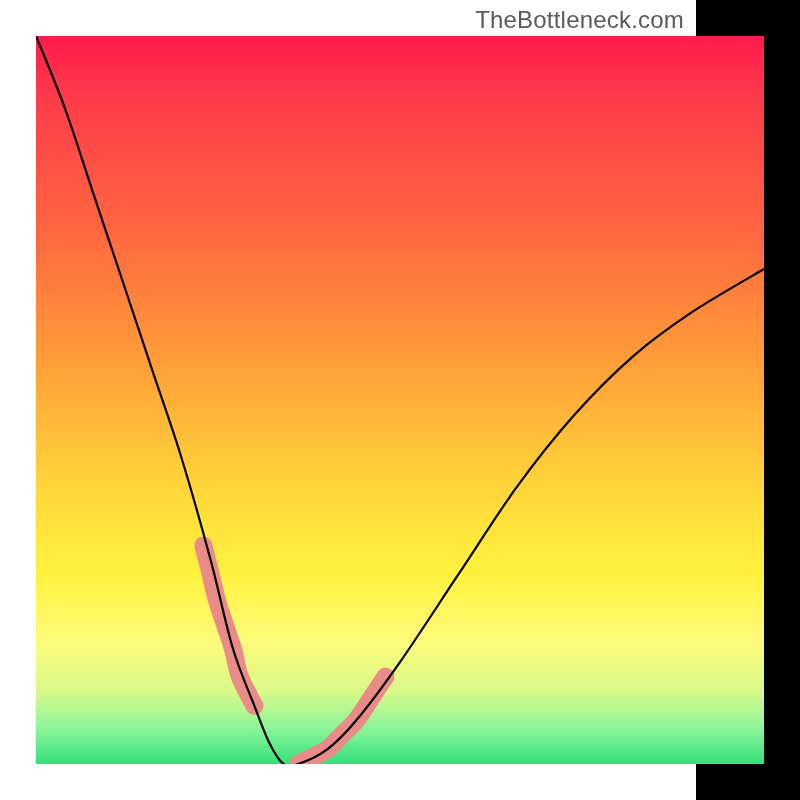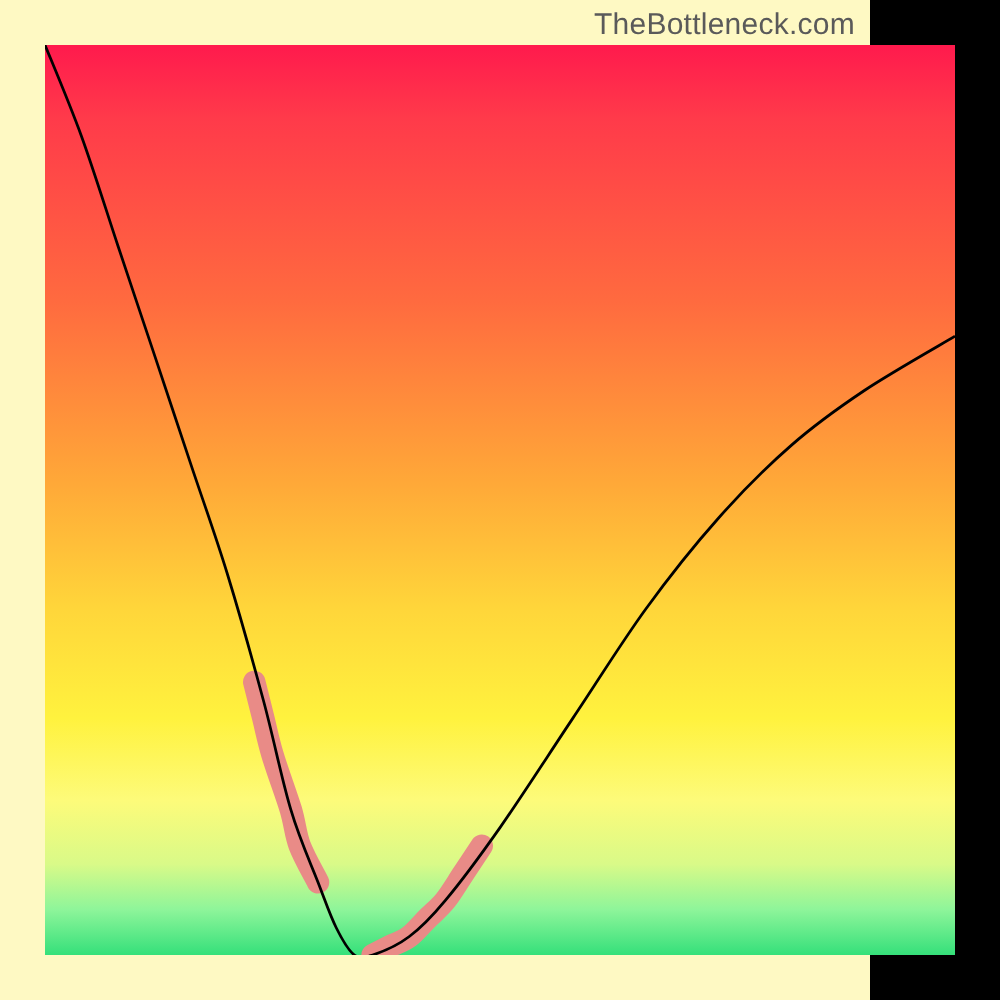--- a/index.html
+++ b/index.html
@@ -9,21 +9,21 @@
     height: 800px;
     background: #000;
     overflow: hidden;
   }
   .frame {
     position: absolute;
     top: 0;
     left: 0;
     width: 696px;
     height: 800px;
-    background: #fef9c3;
+    background: #ffffff;
   }
   .plot {
     position: absolute;
     top: 36px;
     left: 36px;
     width: 728px;
     height: 728px;
     
     background: linear-gradient(
       to bottom,

